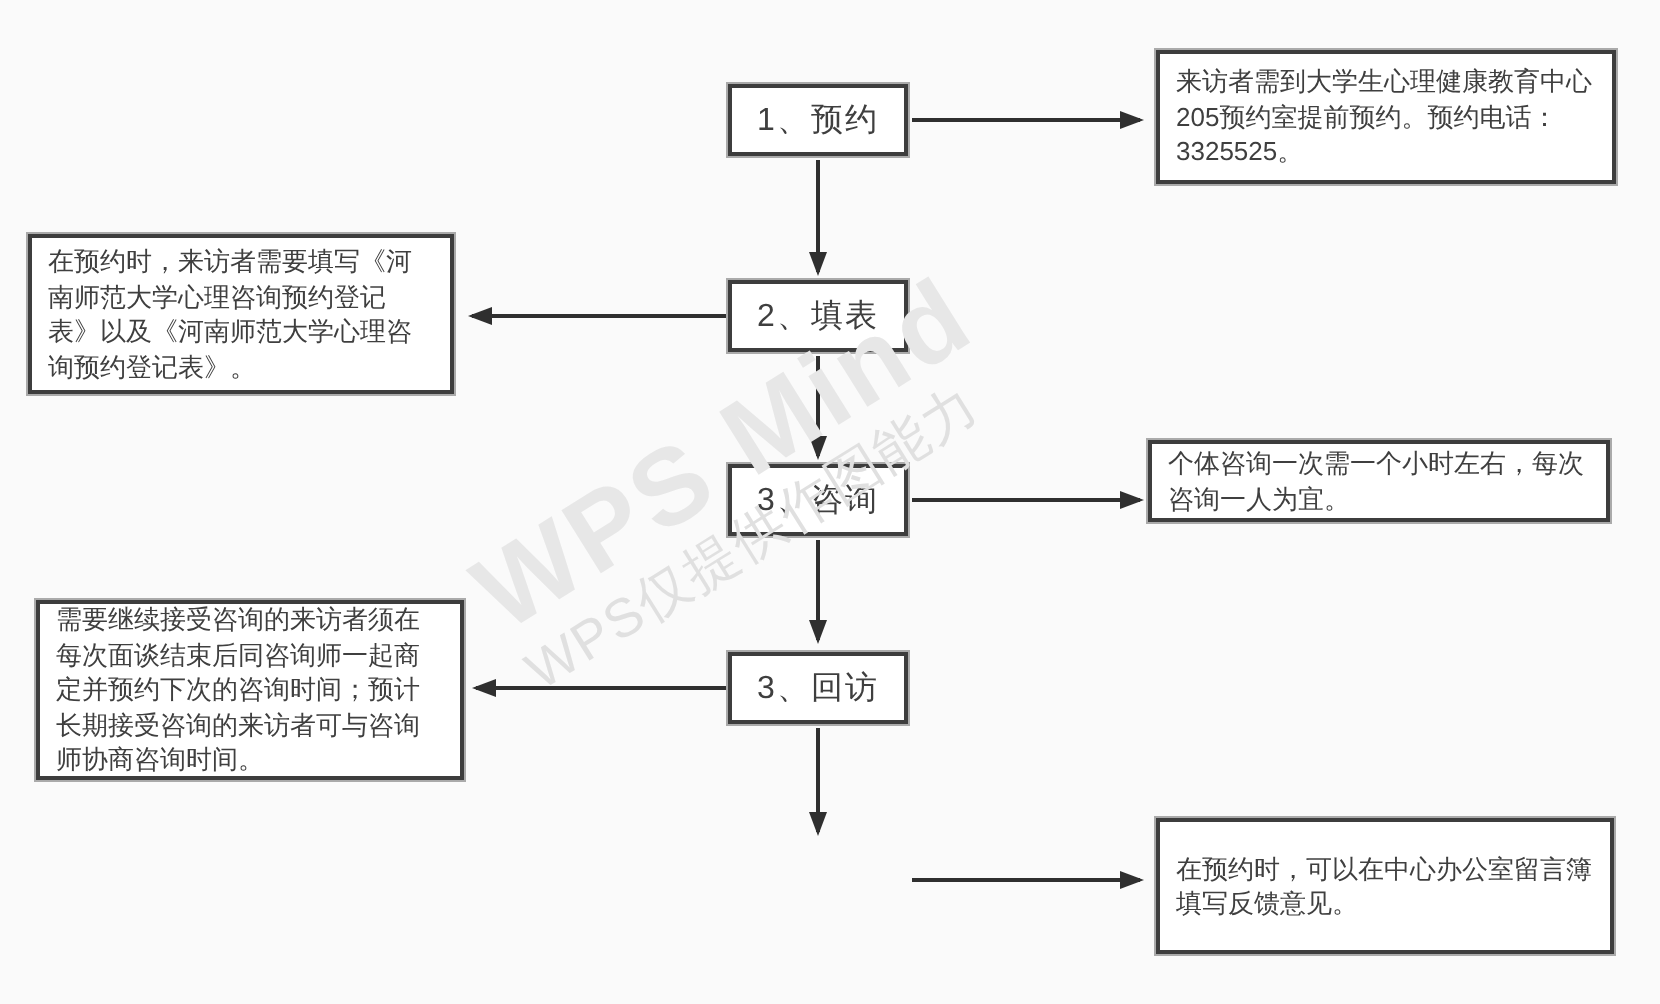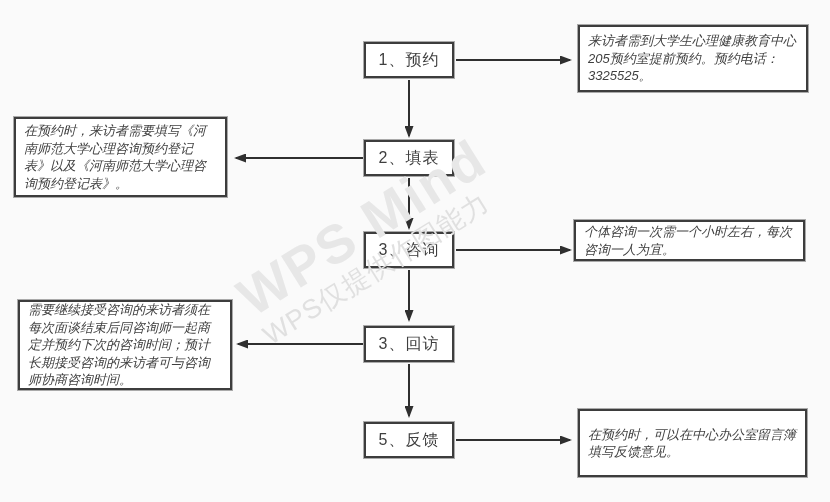--- a/index.html
+++ b/index.html
@@ -39,21 +39,20 @@
     font-size: 16px;
     letter-spacing: 1px;
   }
   .note {
     display: flex;
     align-items: center;
     font-size: 13px;
     line-height: 17.5px;
     padding: 3px 8px;
     text-align: left;
-    font-style: italic;
   }
   .note-inner { width: 100%; }
   #node-1 { left: 364px; top: 42px; }
   #node-2 { left: 364px; top: 140px; }
   #node-3 { left: 364px; top: 232px; }
   #node-4 { left: 364px; top: 326px; }
   #node-5 { left: 364px; top: 422px; }
   #note-1 { left: 578px; top: 25px;  width: 230px; height: 67px; }
   #note-2 { left: 14px;  top: 117px; width: 213px; height: 80px; }
   #note-3 { left: 574px; top: 220px; width: 231px; height: 41px; }
@@ -110,23 +109,20 @@
   </div>
   <div class="node" id="node-2">
     <span>2、填表</span>
   </div>
   <div class="node" id="node-3">
     <span>3、咨询</span>
   </div>
   <div class="node" id="node-4">
     <span>3、回访</span>
   </div>
-  <div class="node" id="node-5">
-    <span>5、反馈</span>
-  </div>
 
   <div class="note" id="note-1">
     <div class="note-inner">来访者需到大学生心理健康教育中心205预约室提前预约。预约电话：3325525。</div>
   </div>
   <div class="note" id="note-2">
     <div class="note-inner">在预约时，来访者需要填写《河南师范大学心理咨询预约登记表》以及《河南师范大学心理咨询预约登记表》。</div>
   </div>
   <div class="note" id="note-3">
     <div class="note-inner">个体咨询一次需一个小时左右，每次咨询一人为宜。</div>
   </div>

